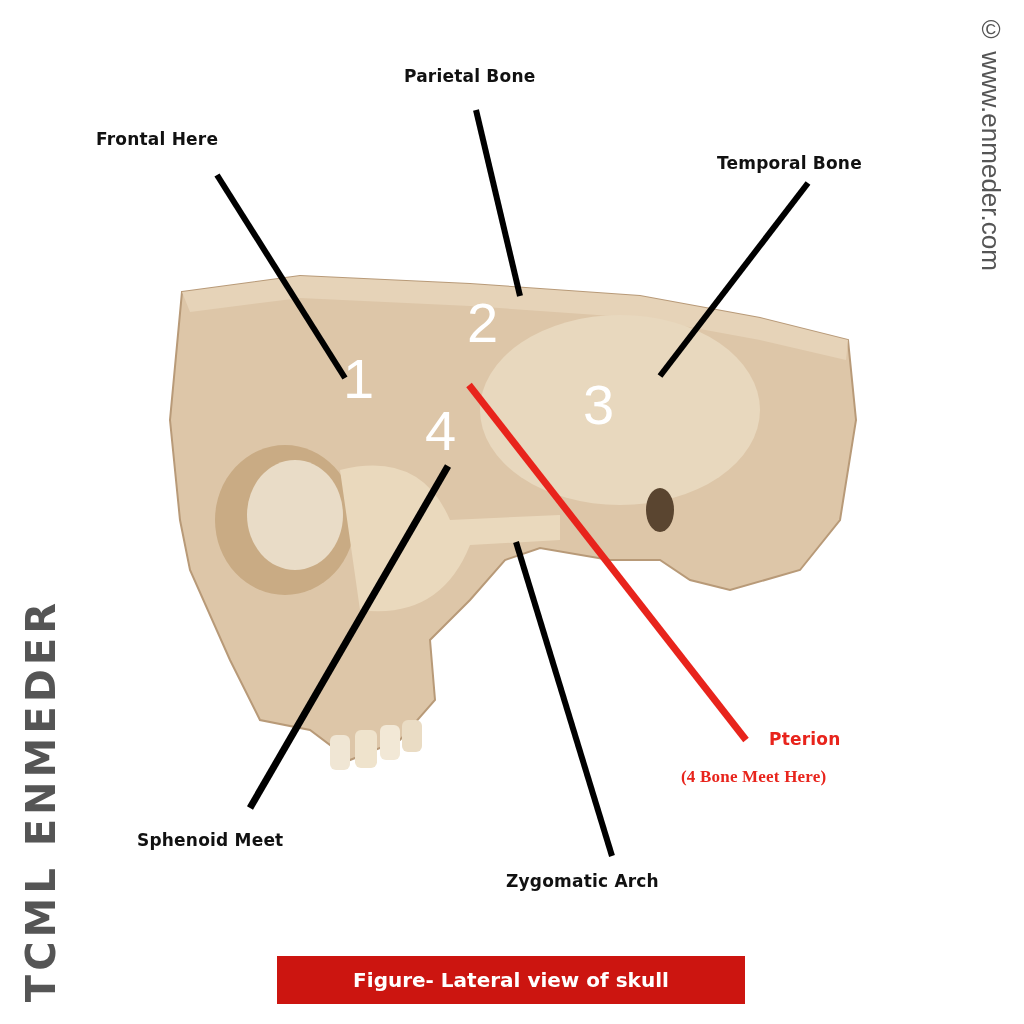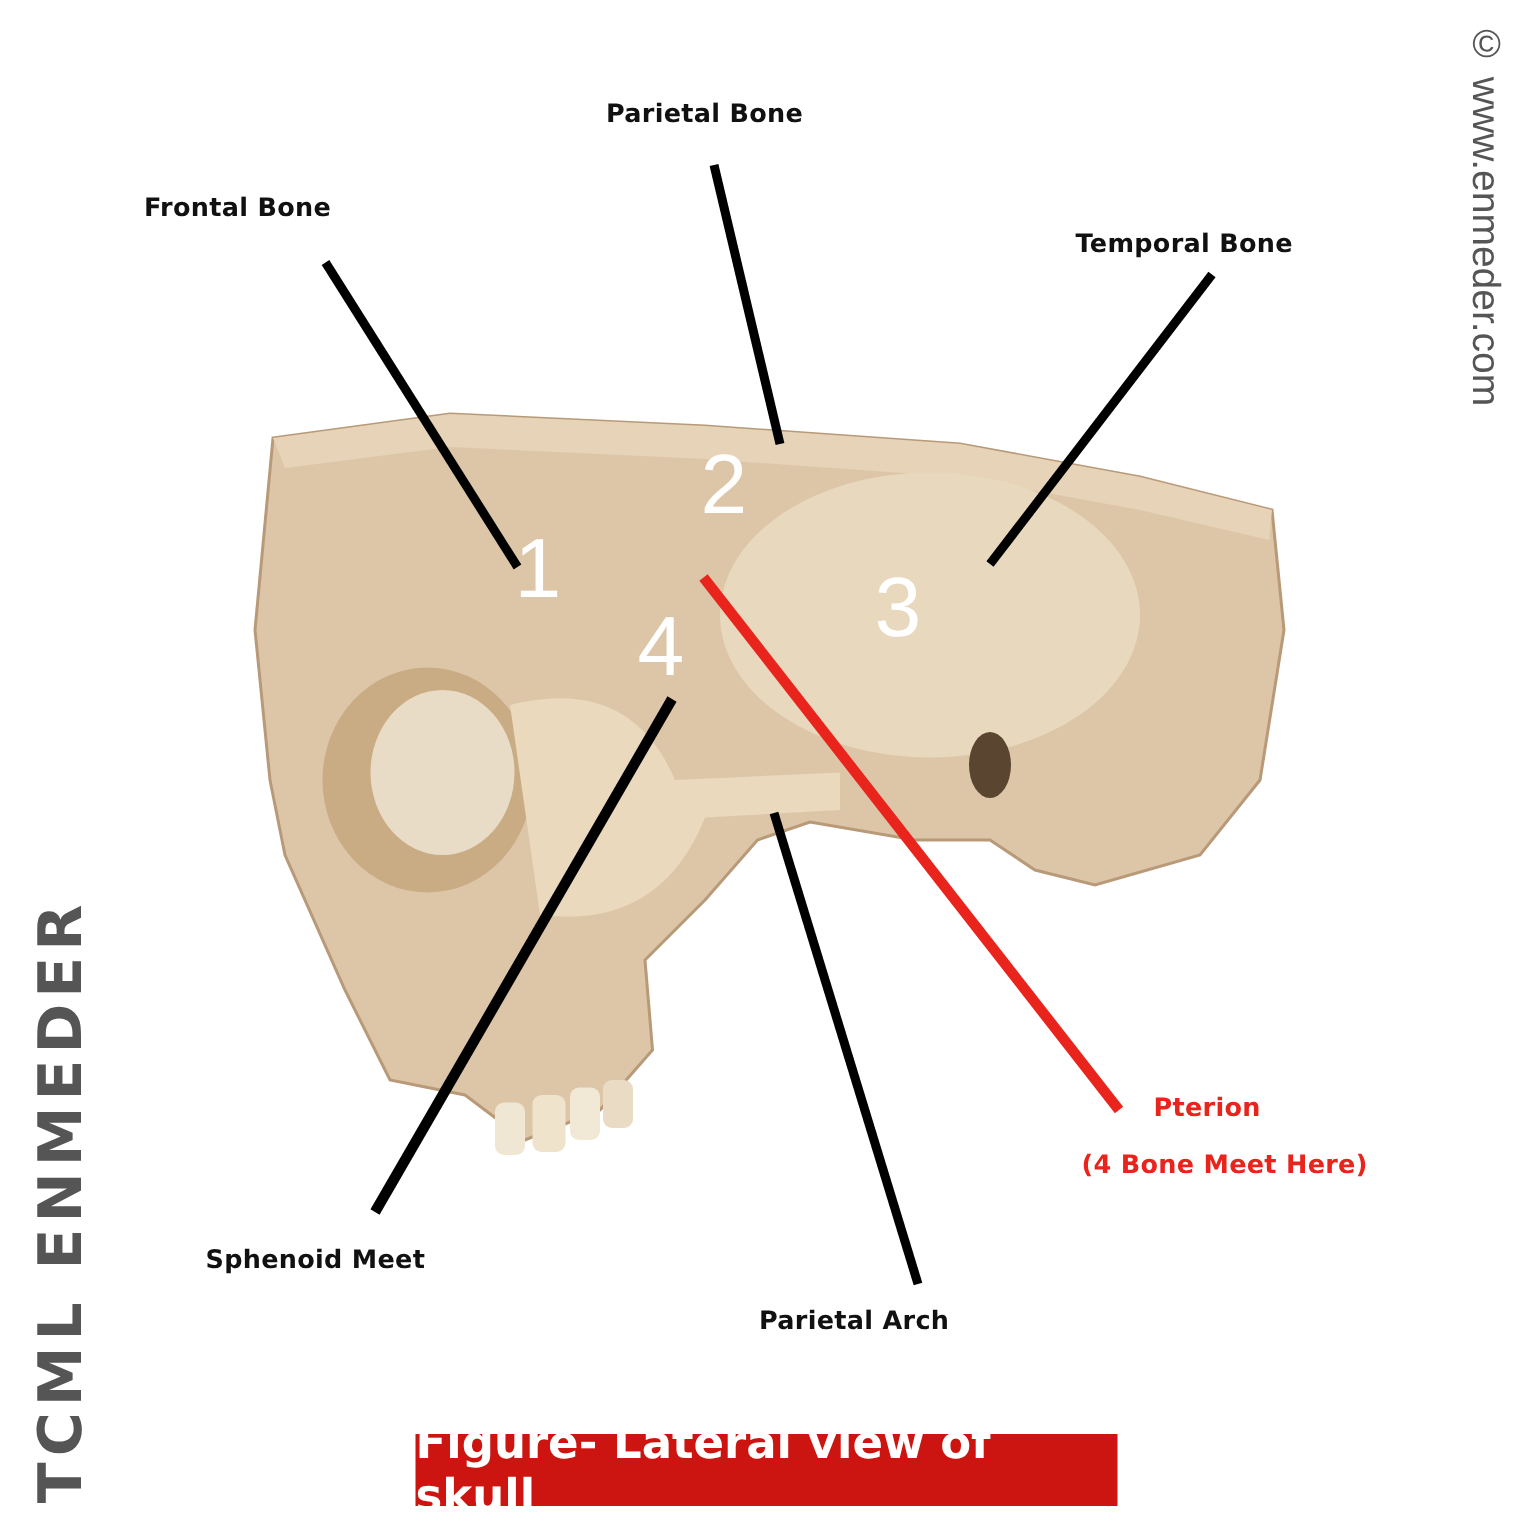--- a/index.html
+++ b/index.html
@@ -2,21 +2,21 @@
 <html><head>
 <meta charset="utf-8">
 <style>
   html, body { margin:0; padding:0; background:#ffffff; }
   body { width:1024px; height:1024px; position:relative; overflow:hidden; font-family:"DejaVu Sans", sans-serif; }
   .label { position:absolute; font-weight:bold; color:#111111; font-size:17px; white-space:nowrap; letter-spacing:0.2px; }
   .red { color:#e8241c; }
   .num { position:absolute; color:#ffffff; font-family:"Liberation Sans", sans-serif; font-size:56px; font-weight:normal; }
   .watermark-right { position:absolute; right:18px; top:14px; writing-mode:vertical-rl; font-family:"Liberation Sans", sans-serif; font-size:26px; color:#555555; }
   .watermark-left { position:absolute; left:18px; bottom:22px; writing-mode:vertical-rl; transform:rotate(180deg); font-family:"DejaVu Sans", sans-serif; font-weight:bold; font-size:40px; letter-spacing:4px; color:#555555; }
-  .caption { position:absolute; left:277px; top:956px; width:468px; height:48px; background:#cc1510; color:#ffffff; font-size:30px; font-weight:bold; display:flex; align-items:center; justify-content:center; }
+  .caption { position:absolute; left:277px; top:956px; width:468px; height:48px; background:#cc1510; color:#ffffff; font-size:20px; font-weight:bold; display:flex; align-items:center; justify-content:center; }
   svg.art { position:absolute; left:0; top:0; }
 </style>
 </head>
 <body>
 
 <svg class="art" width="1024" height="1024" viewBox="0 0 1024 1024">
 
   <path d="M182,292 L300,276 L470,284 L640,296 L760,318 L848,340 L856,420 L840,520 L800,570 L730,590 L690,580 L660,560 L610,560 L540,548 L505,560 L470,600 L430,640 L435,700 L400,740 L350,760 L310,730 L260,720 L230,660 L190,570 L180,520 L170,420 Z" fill="#ddc6a8" stroke="#b89a78" stroke-width="2"></path>
   <path d="M182,292 L300,276 L470,284 L640,296 L760,318 L848,340 L846,360 L760,340 L640,318 L470,306 L300,298 L190,312 Z" fill="#e6d3b8"></path>
 
@@ -40,24 +40,24 @@
   <line x1="448" y1="466" x2="250" y2="808" stroke="#000" stroke-width="7"></line>
   <line x1="516" y1="542" x2="612" y2="856" stroke="#000" stroke-width="6"></line>
   <line x1="469" y1="385" x2="746" y2="740" stroke="#e8241c" stroke-width="7"></line>
 </svg>
 
 <span class="num" style="left:343px;top:346px;">1</span>
 <span class="num" style="left:467px;top:290px;">2</span>
 <span class="num" style="left:583px;top:372px;">3</span>
 <span class="num" style="left:425px;top:398px;">4</span>
 
-<div class="label" style="left:96px;top:129px;">Frontal Bone</div>
+<div class="label" style="left:96px;top:129px;">Frontal Here</div>
 <div class="label" style="left:404px;top:66px;">Parietal Bone</div>
 <div class="label" style="left:717px;top:153px;">Temporal Bone</div>
 <div class="label" style="left:137px;top:830px;">Sphenoid Meet</div>
-<div class="label" style="left:506px;top:871px;">Parietal Arch</div>
+<div class="label" style="left:506px;top:871px;">Zygomatic Arch</div>
 <div class="label red" style="left:769px;top:729px;">Pterion</div>
-<div class="label red" style="left:721px;top:767px;">(4 Bone Meet Here)</div>
+<div class="label red" style="left:681px;top:767px;font-family:Liberation Serif, serif;">(4 Bone Meet Here)</div>
 
 <div class="watermark-right">© www.enmeder.com</div>
 <div class="watermark-left">TCML ENMEDER</div>
 
 <div class="caption">Figure- Lateral view of skull</div>
 
 </body></html>

